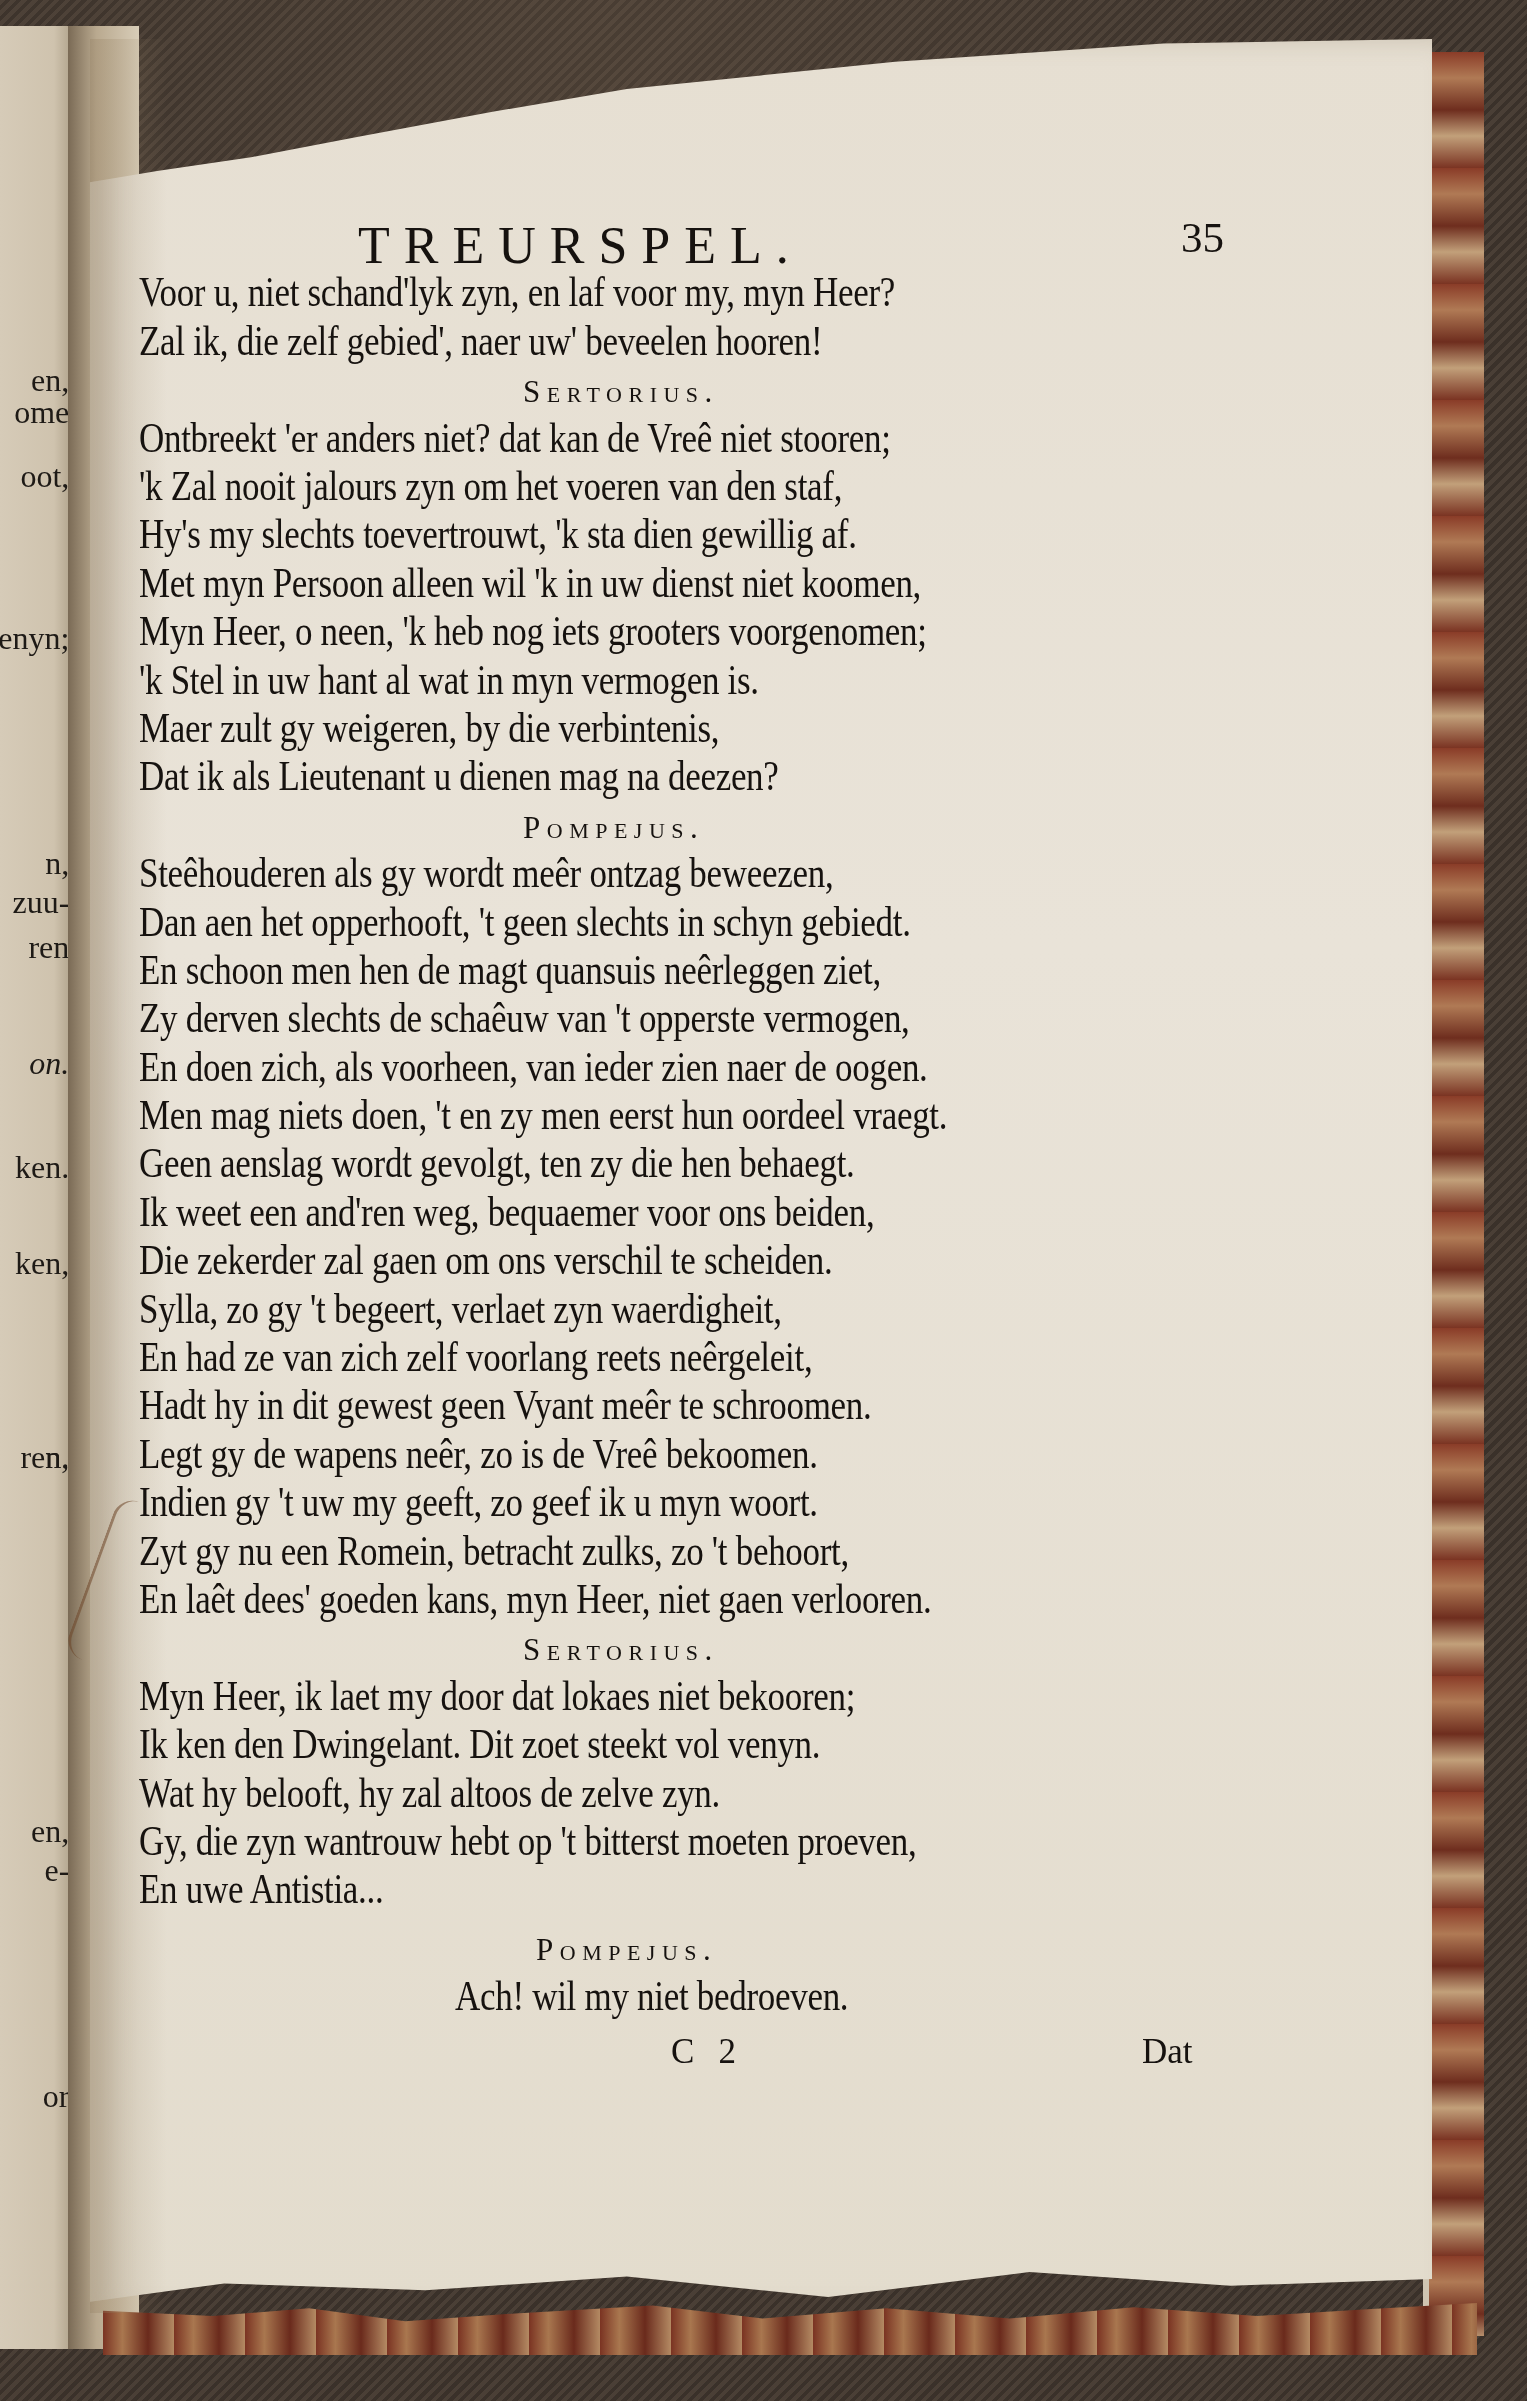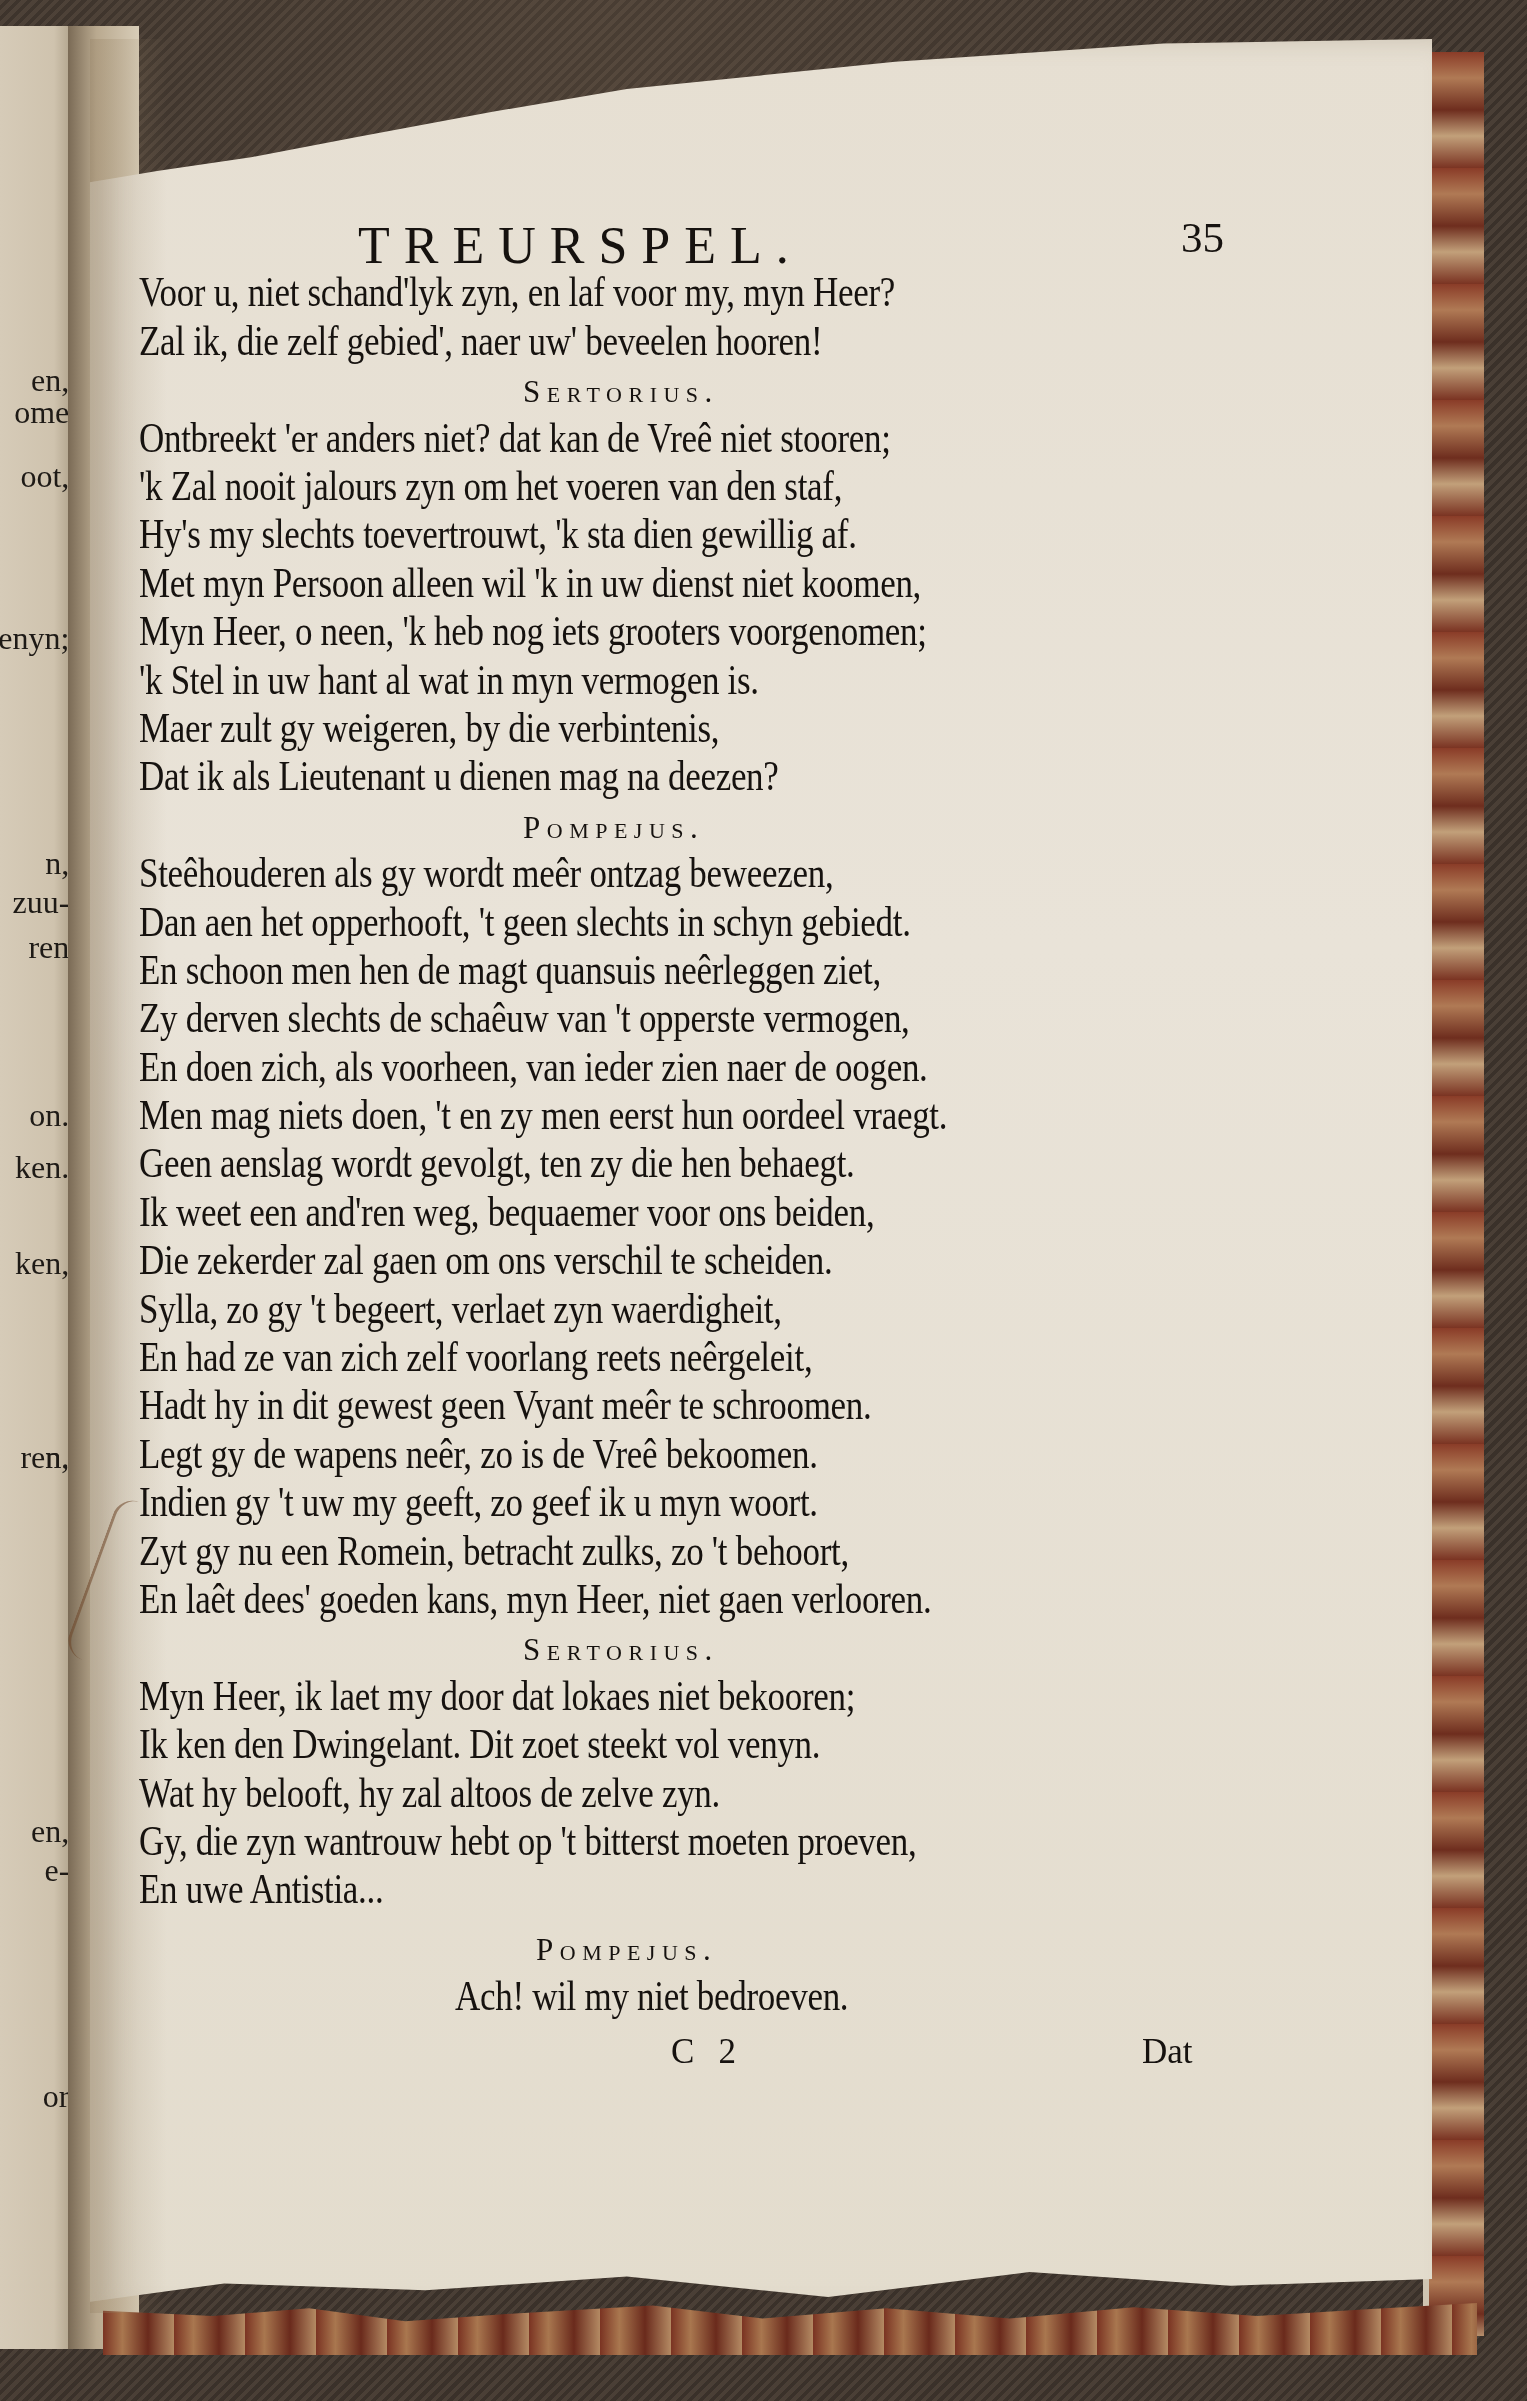--- a/index.html
+++ b/index.html
@@ -85,21 +85,21 @@
 <div class="fabric-shade"></div>
 
 <div class="left-page" id="left-page">
     <div class="left-frag" style="top: 336px;">en,</div>
     <div class="left-frag" style="top: 368px;">ome</div>
     <div class="left-frag" style="top: 432px;">oot,</div>
     <div class="left-frag" style="top: 594px;">venyn;</div>
     <div class="left-frag" style="top: 819px;">n,</div>
     <div class="left-frag" style="top: 858px;">zuu-</div>
     <div class="left-frag" style="top: 903px;">ren</div>
-    <div class="left-frag" style="top: 1071px;">on.</div>
+    <div class="left-frag" style="top: 1019px; font-style: italic;">on.</div>
     <div class="left-frag" style="top: 1123px;">ken.</div>
     <div class="left-frag" style="top: 1219px;">ken,</div>
     <div class="left-frag" style="top: 1413px;">n,</div>
     <div class="left-frag" style="top: 1413px; margin-left: 27px;">ren.</div>
     <div class="left-frag" style="top: 1787px;">en,</div>
     <div class="left-frag" style="top: 1826px;">e-</div>
     <div class="left-frag" style="top: 2052px;">or</div>
   </div>
 <div class="gutter"></div>
 

